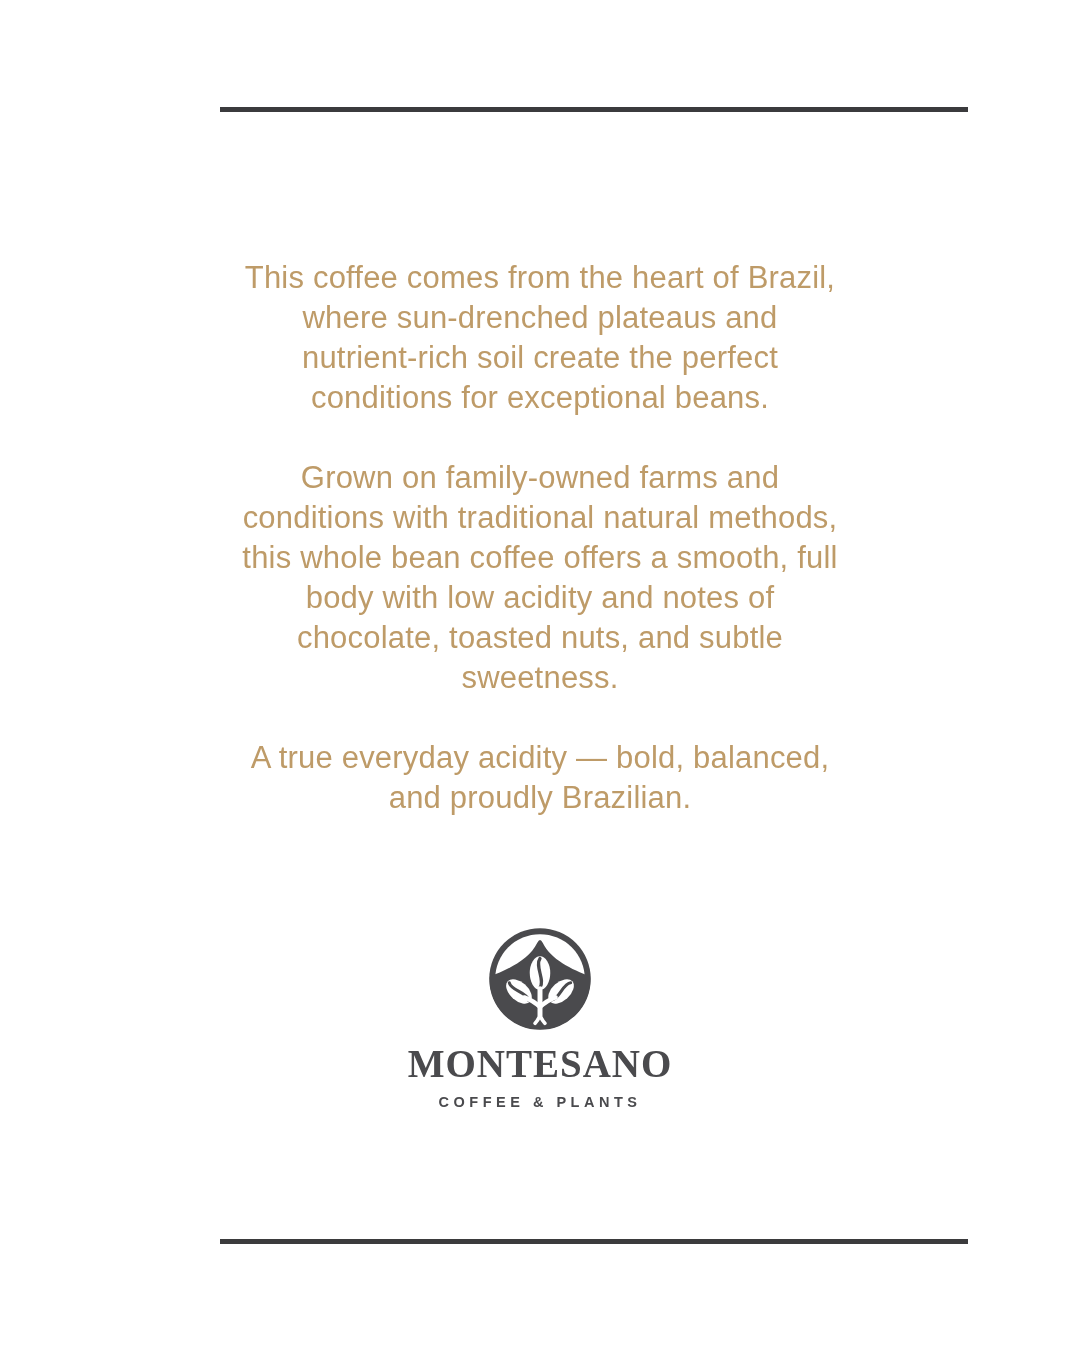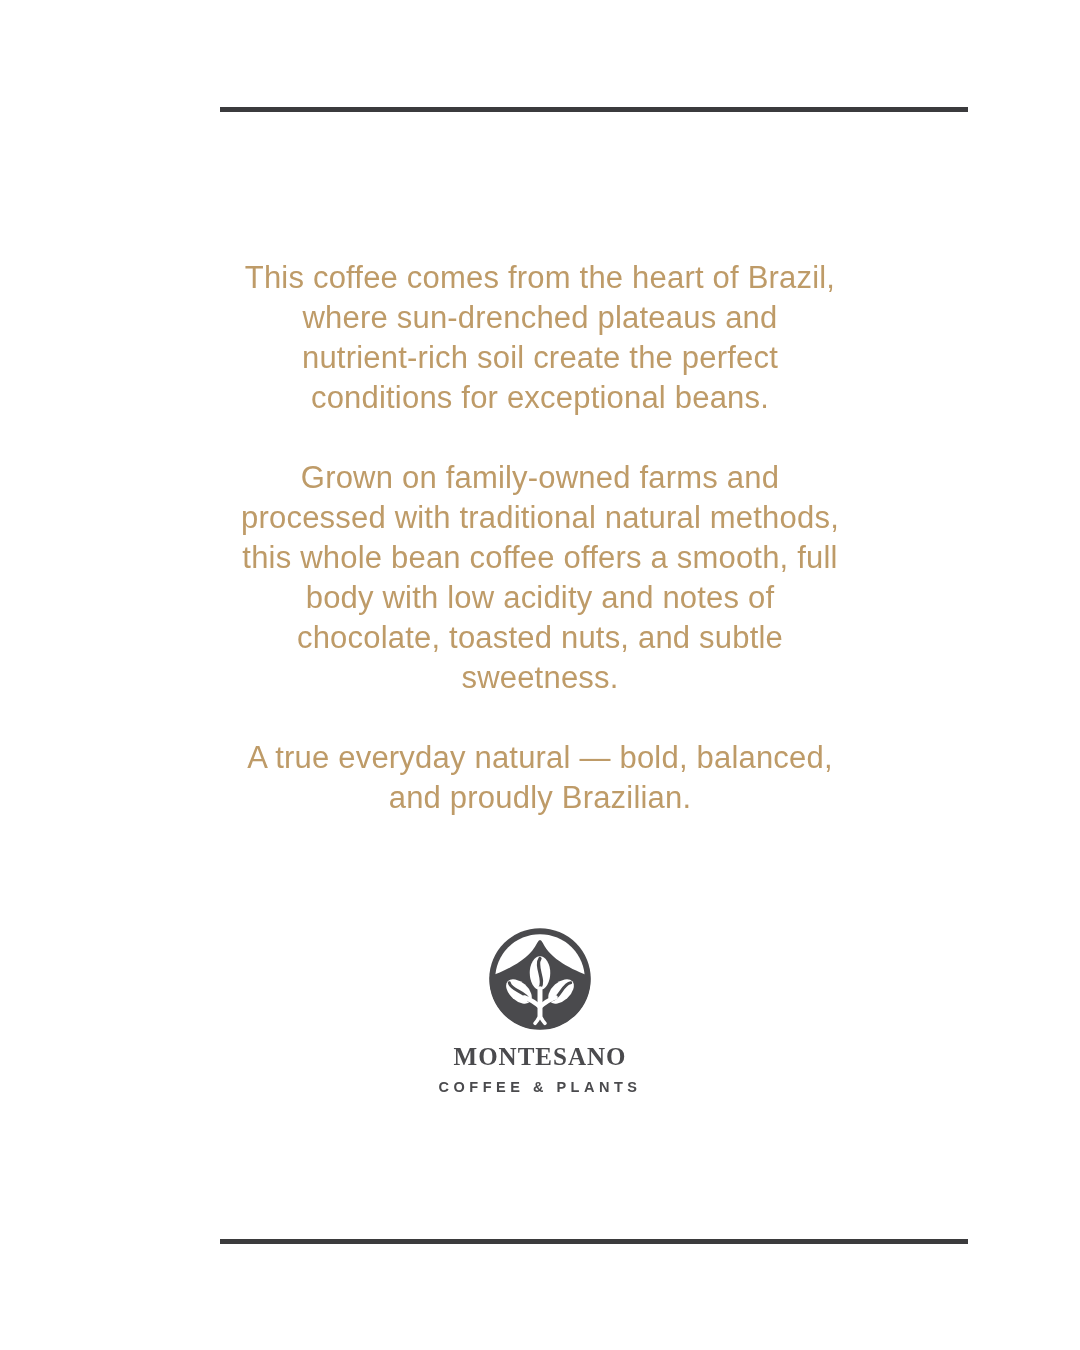--- a/index.html
+++ b/index.html
@@ -47,21 +47,21 @@
   .emblem{
     display:block;
     margin:0 auto;
     width:108px;height:108px;
   }
   .brand{
     margin-top:10px;
     color:var(--logo);
     font-family:"Liberation Serif", serif;
     font-weight:700;
-    font-size:25px;
+    font-size:39px;
     letter-spacing:1px;
     line-height:1.1;
   }
   .tagline{
     margin-top:9px;
     color:var(--logo);
     font-size:14.5px;
     font-weight:700;
     letter-spacing:4.5px;
     line-height:1;
@@ -73,26 +73,26 @@
 <div class="canvas">
 
   <div class="rule top"></div>
 
   <div class="copy">
     <p>This coffee comes from the heart of Brazil,
 where sun-drenched plateaus and
 nutrient-rich soil create the perfect
 conditions for exceptional beans.</p>
     <p>Grown on family-owned farms and
-processed with traditional natural methods,
+conditions with traditional natural methods,
 this whole bean coffee offers a smooth, full
 body with low acidity and notes of
 chocolate, toasted nuts, and subtle
 sweetness.</p>
-    <p>A true everyday natural — bold, balanced,
+    <p>A true everyday acidity — bold, balanced,
 and proudly Brazilian.</p>
   </div>
 
   <div class="logo">
     <svg class="emblem" viewBox="0 0 100 100" xmlns="http://www.w3.org/2000/svg" aria-hidden="true">
       <defs>
         <clipPath id="disc">
             <circle cx="50" cy="50" r="46.6"></circle>
           </clipPath>
       </defs>

